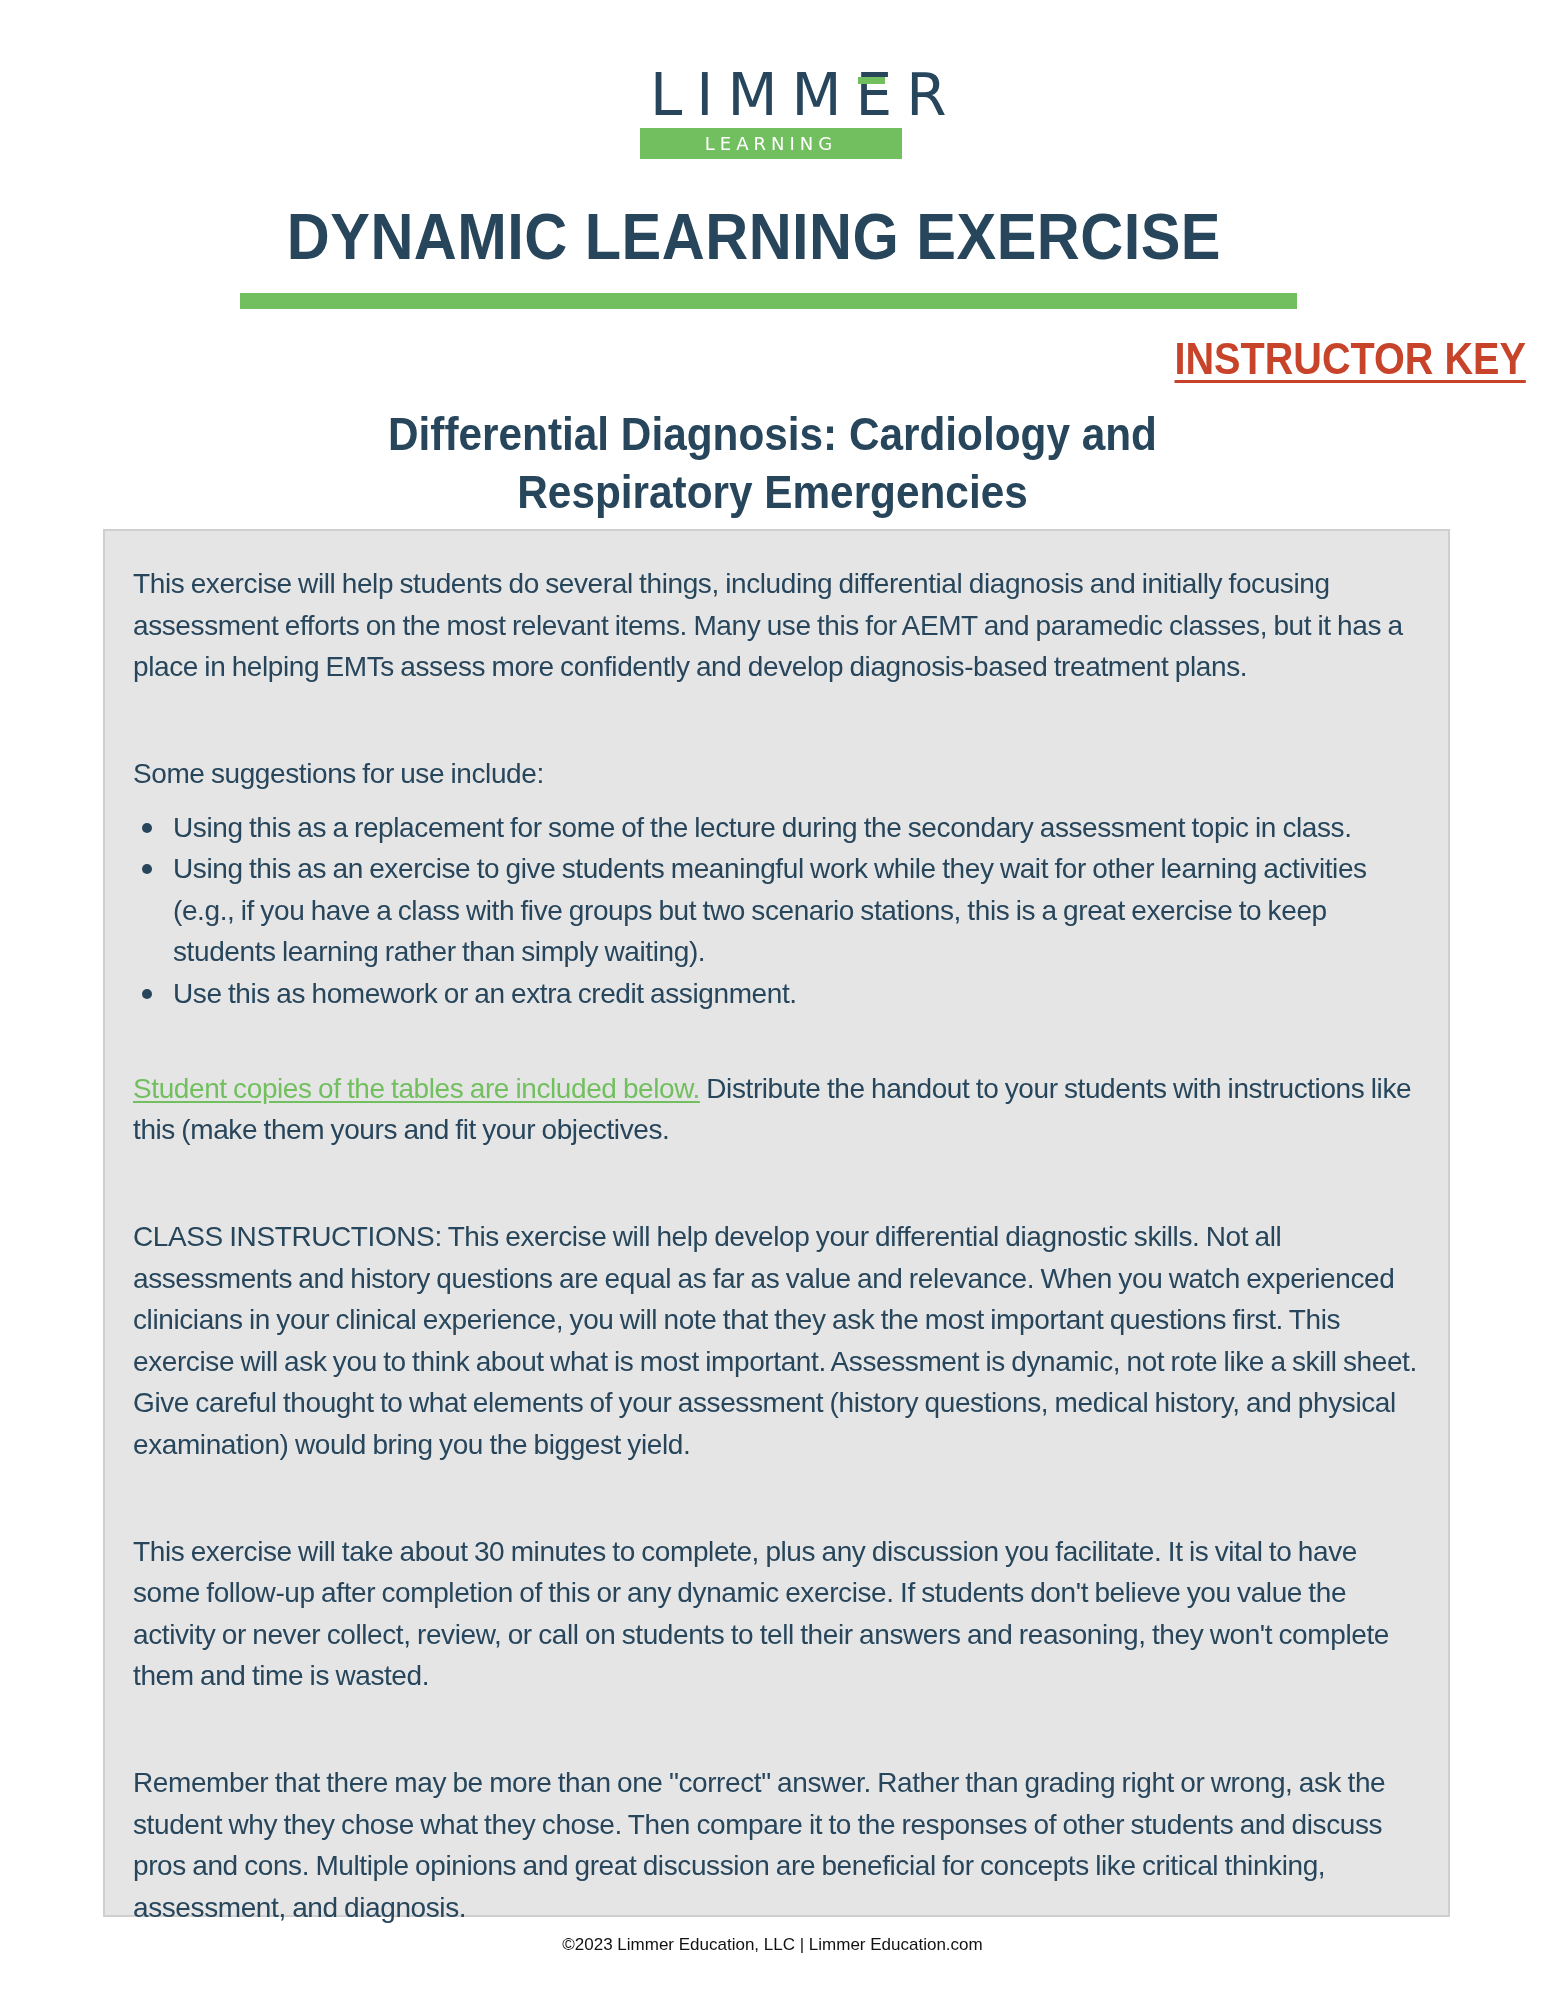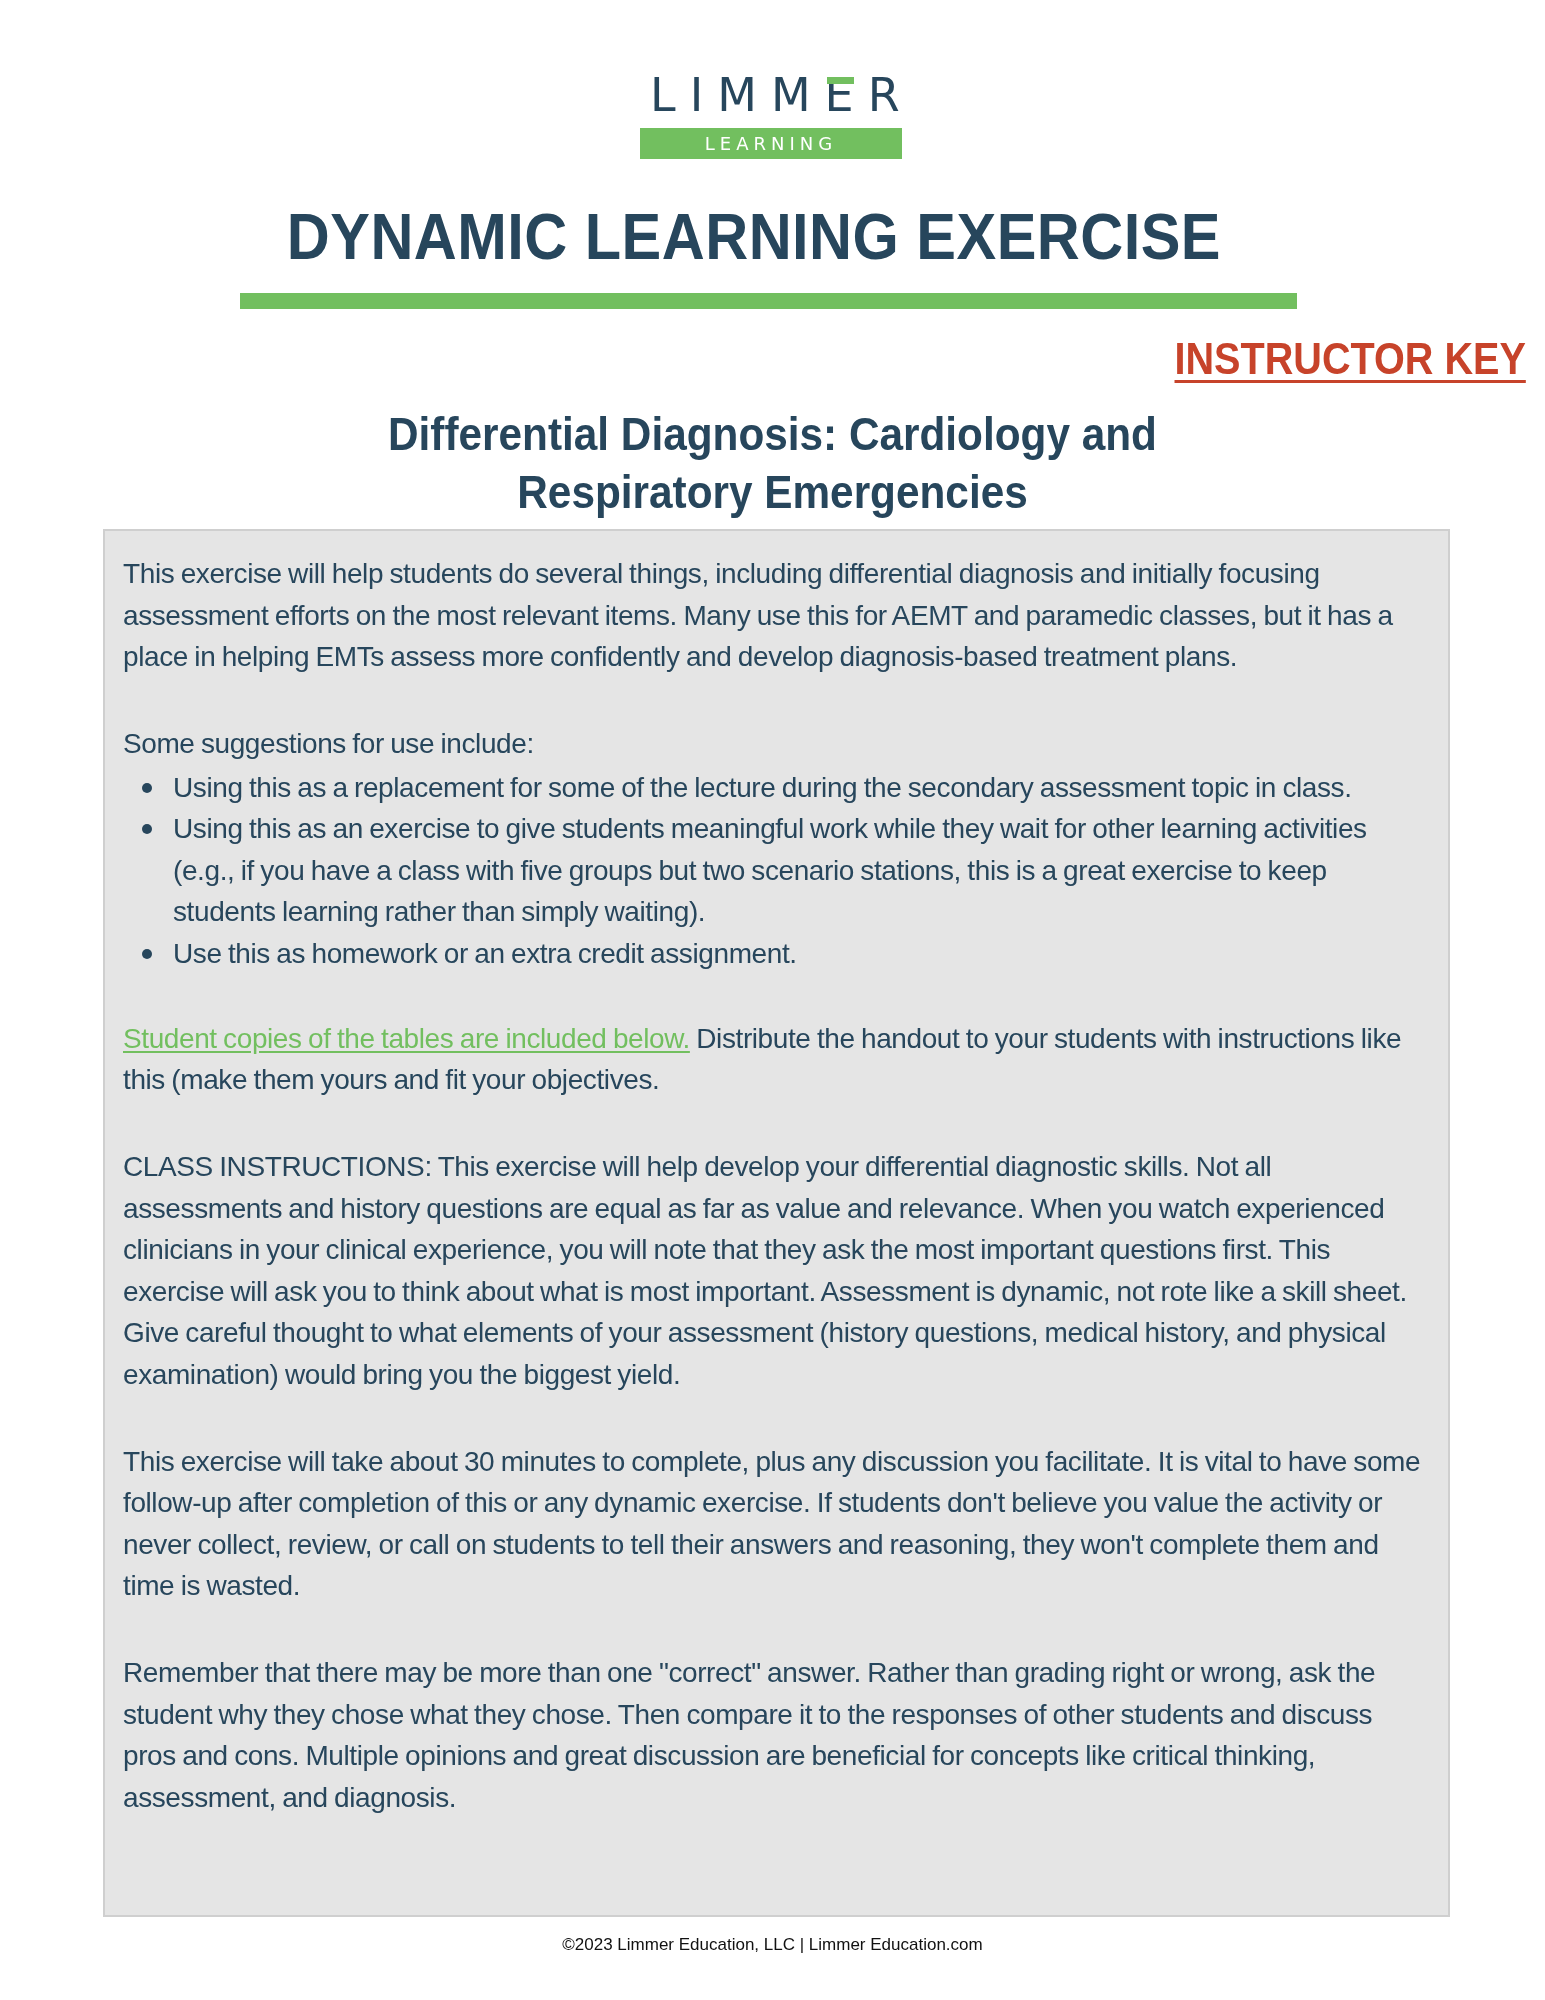--- a/index.html
+++ b/index.html
@@ -17,21 +17,21 @@
   }
   .logo {
     position: absolute;
     left: 640px;
     top: 72px;
     width: 262px;
     text-align: center;
   }
   .logo-word {
     font-family: "DejaVu Sans", sans-serif;
-    font-size: 46px;
+    font-size: 58px;
     font-weight: 500;
     letter-spacing: 14px;
     color: #27465c;
     line-height: 46px;
     padding-left: 10px;
     position: relative;
     white-space: nowrap;
   }
   .logo-e {
     position: relative;
@@ -118,21 +118,21 @@
     left: 103px;
     top: 529px;
     width: 1347px;
     height: 1388px;
     background: #e5e5e5;
     border: 2px solid #cfcfcf;
     box-sizing: border-box;
     padding: 20px 16px 0 16px;
   }
   .info-box p {
-    margin: 2px;
+    margin: 12px;
     font-family: "Liberation Sans", sans-serif;
     font-size: 28px;
     line-height: 41.5px;
     color: #27465c;
     letter-spacing: -0.4px;
     word-spacing: -1px;
   }
   .gap {
     height: 41.5px;
   }

